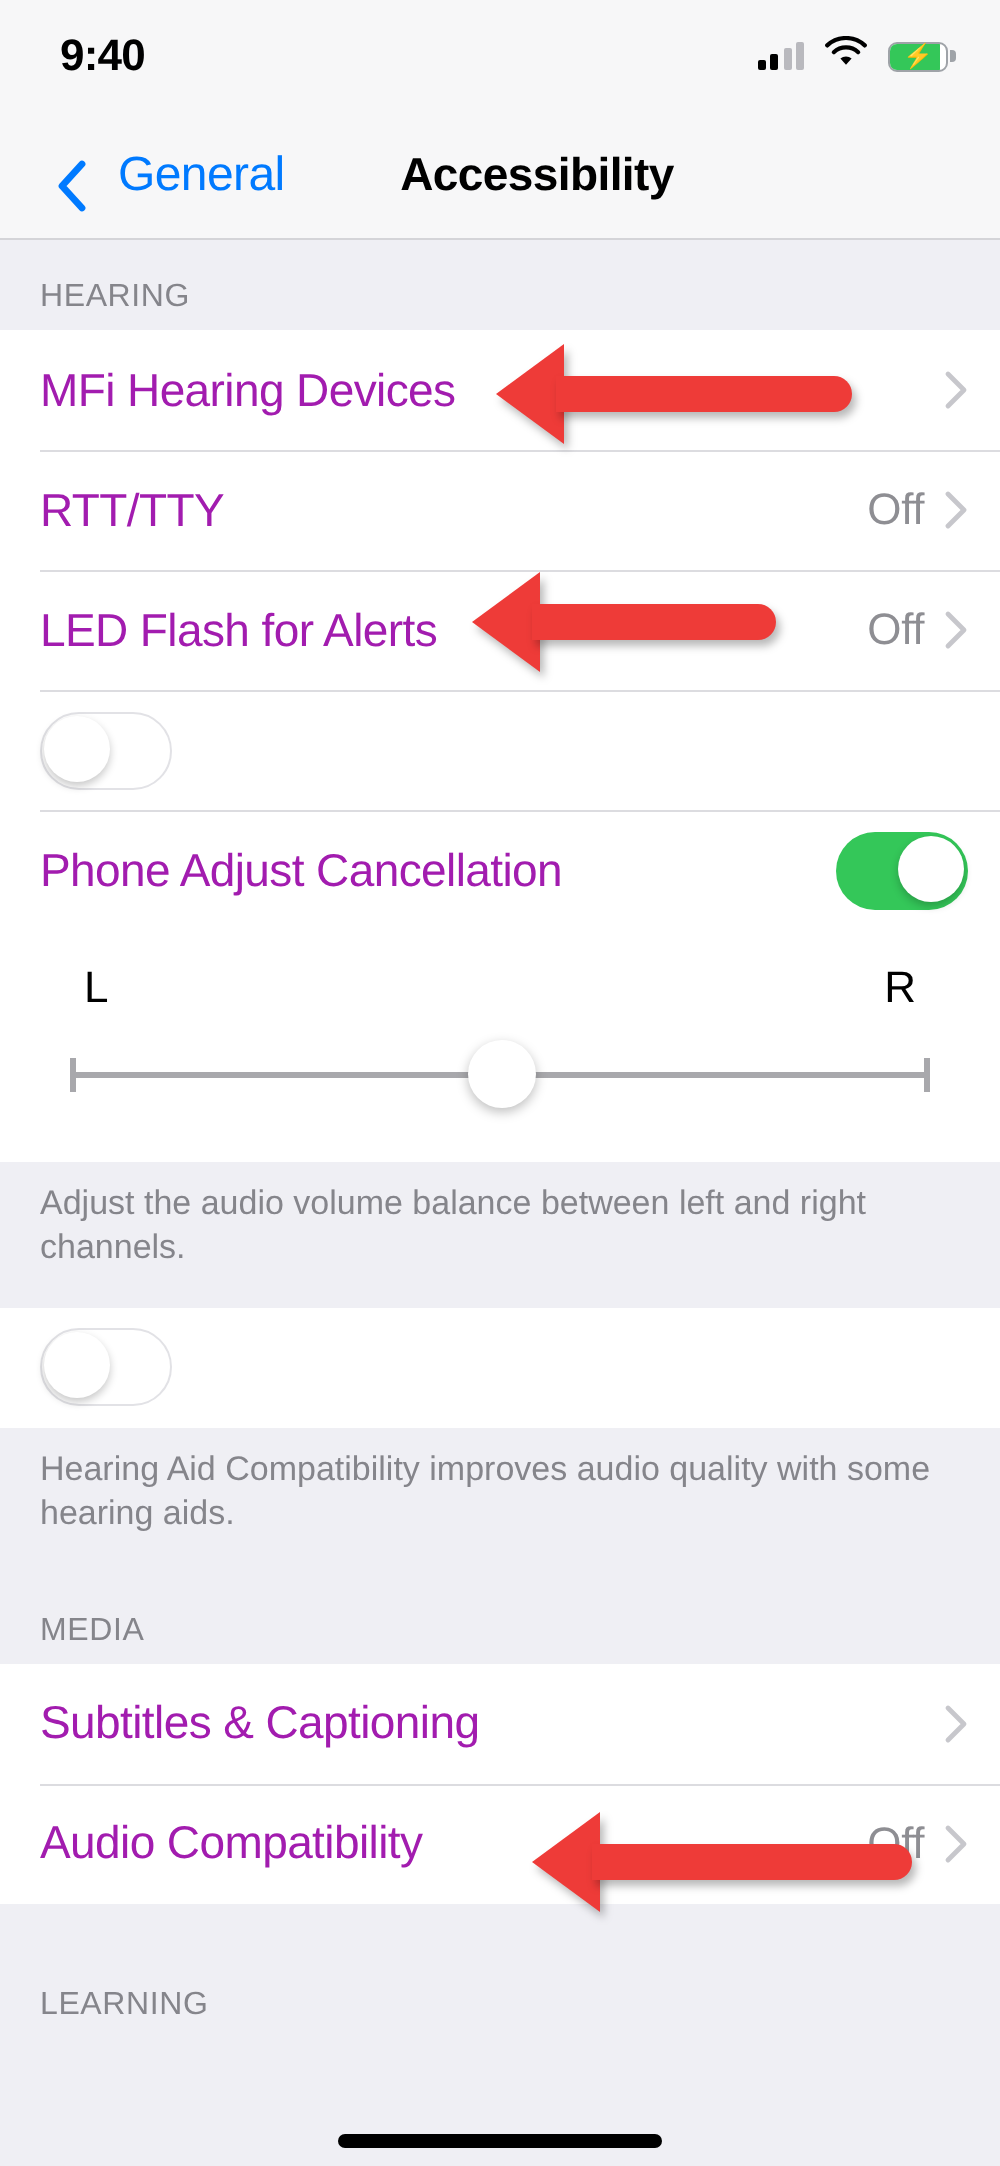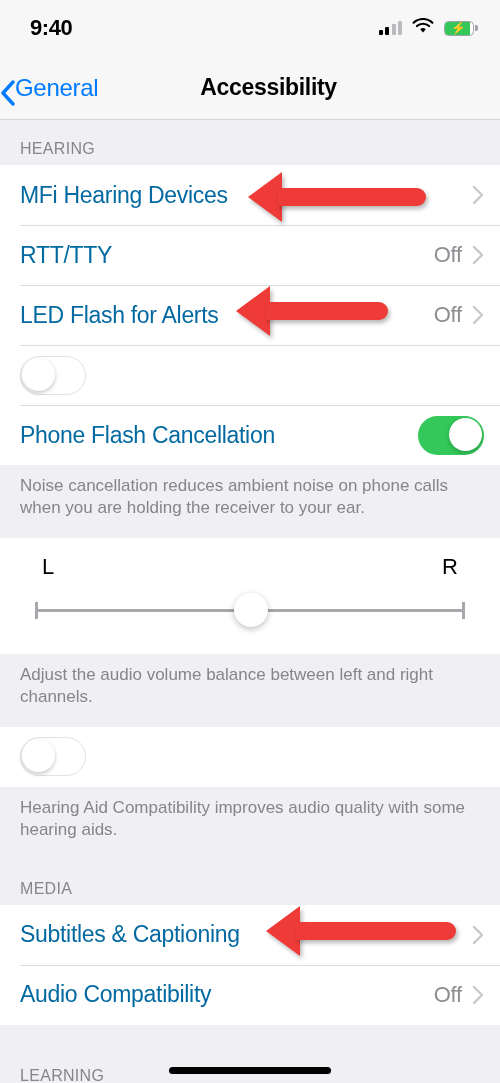--- a/index.html
+++ b/index.html
@@ -43,21 +43,21 @@
     position:absolute; left:50%; top:50%; transform:translate(-50%,-50%);
     font-size:12px; line-height:1; color:#000; font-weight:700;
   }
 
   
   .navbar{
     height:64px; background:#F7F7F8; position:relative;
     display:flex; align-items:center; border-bottom:1px solid #D4D4D8;
   }
   .back{
-    display:flex; align-items:center; gap:0; padding-left:0;
+    display:flex; align-items:center; gap:16px; padding-left:28px;
     color:#007AFF; cursor:pointer;
   }
   .back .chev{ width:15px; height:15px; }
   .back-label{ font-size:24px; letter-spacing:-0.3px; }
   .nav-title{
     position:absolute; left:0; right:0; text-align:center;
     font-size:23px; font-weight:700; color:#000; letter-spacing:-0.3px;
     pointer-events:none;
     margin-left:37px;
   }
@@ -77,21 +77,21 @@
 
   .row{
     position:relative; background:#fff; height:60px;
     display:flex; align-items:center; padding:0 16px 0 20px;
     cursor:pointer;
   }
   .row + .row::before{
     content:""; position:absolute; left:20px; right:0; top:0;
     height:1px; background:#DCDCE0;
   }
-  .row-label{ font-size:23px; color:#0369a1; letter-spacing:-0.3px; flex:1; }
+  .row-label{ font-size:23px; color:#a21caf; letter-spacing:-0.3px; flex:1; }
   .row-value{ font-size:22px; color:#8E8E93; letter-spacing:-0.2px; margin-right:10px; }
   .row-chev{ width:12px; height:20px; flex:none; }
 
   
   .toggle{ width:66px; height:39px; border-radius:20px; position:relative; flex:none; }
   .toggle.off{ background:#fff; border:1.5px solid #E2E2E6; }
   .toggle.on{ background:#34C759; }
   .toggle .knob{
     position:absolute; top:2px; width:33px; height:33px; border-radius:50%;
     background:#fff; box-shadow:0 2px 4px rgba(0,0,0,.22);
@@ -212,27 +212,26 @@
       </span>
     </div>
 
     <div class="row">
       <span class="toggle off">
           <span class="knob"></span>
         </span>
     </div>
 
     <div class="row">
-      <span class="row-label">Phone Flash Cancellation</span>
+      <span class="row-label">Phone Adjust Cancellation</span>
       <span class="toggle on">
           <span class="knob"></span>
         </span>
     </div>
   </div>
-  <div class="sec-footer">Noise cancellation reduces ambient noise on phone calls when you are holding the receiver to your ear.</div>
 
   <div class="slider-row">
     <div class="lr">
       <span>L</span>
       <span>R</span>
     </div>
     <div class="track-wrap">
       <span class="track"></span>
       <span class="tick l"></span>
       <span class="tick r"></span>

